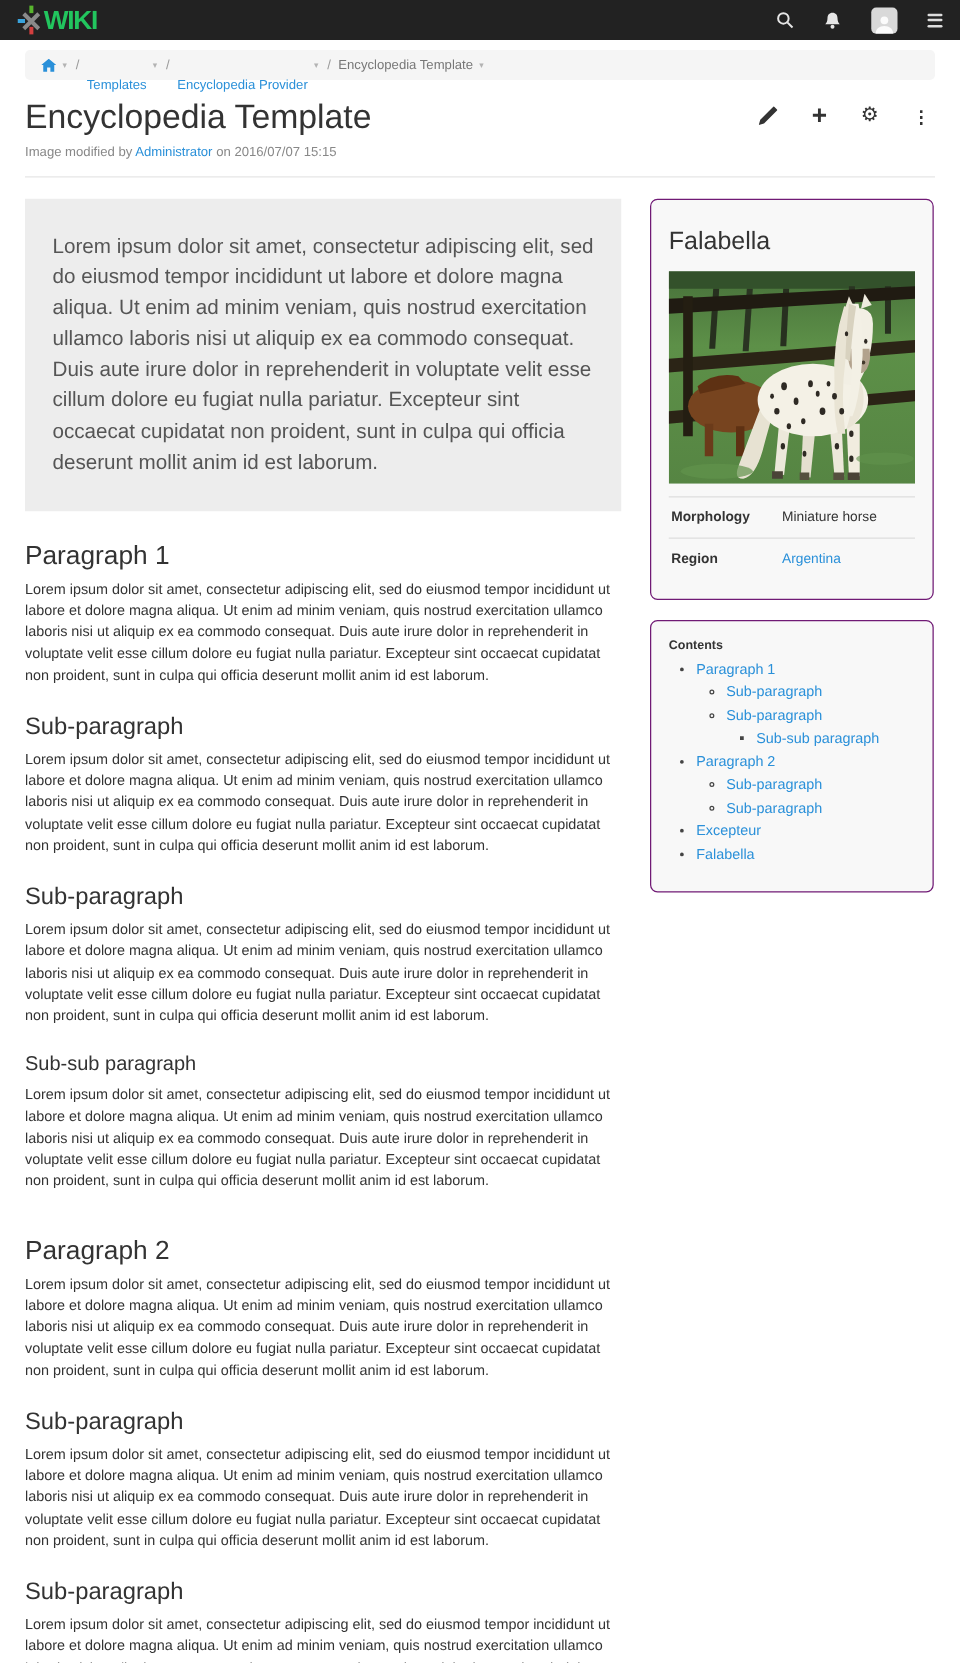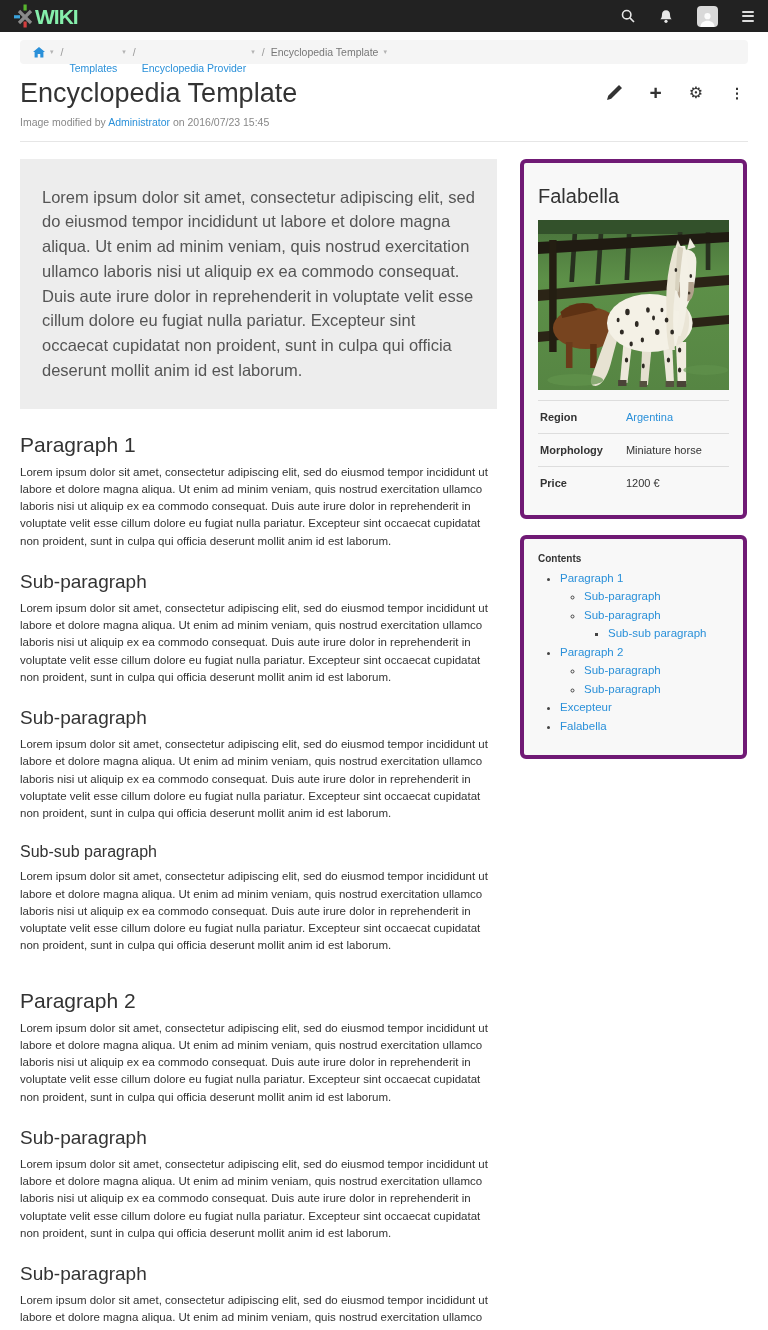--- a/index.html
+++ b/index.html
@@ -12,21 +12,21 @@
   a { text-decoration:none; }
   .link { color:#2a90d9;margin-top:32px; }
 
   
   .navbar {
     height:32px; background:#222; display:flex; align-items:center;
     justify-content:space-between; padding:0 14px;
   }
   .logo { display:flex; align-items:center; gap:1px; cursor:pointer; }
   .logo-wiki {
-    color:#86efac; font-weight:bold; font-size:21px; letter-spacing:-1px;
+    color:#22c55e; font-weight:bold; font-size:21px; letter-spacing:-1px;
     line-height:1; margin-left:-2px;
   }
   .nav-icons { display:flex; align-items:center; gap:24px; }
   .nav-icon { display:flex; align-items:center; justify-content:center; cursor:pointer; }
   .avatar-box {
     width:21px; height:21px; background:#d9d9d9; border-radius:4px;
     display:flex; align-items:flex-end; justify-content:center; overflow:hidden;
   }
   .hamburger { display:flex; flex-direction:column; gap:2.5px; }
   .hamburger span { width:12px; height:2px; background:#ddd; border-radius:1px; }
@@ -66,21 +66,21 @@
     font-size:16.5px; line-height:1.5; color:#555;
   }
   h2.sec { font-size:21px; font-weight:400; margin:24px 0 7px 0; color:#333; }
   h3.sec { font-size:19px; font-weight:400; margin:21px 0 7px 0; color:#333; }
   h4.sec { font-size:16px; font-weight:400; margin:21px 0 7px 0; color:#333; }
   p.body { font-size:11.5px; line-height:1.5; margin:0 0 10px 0; color:#333; }
   .ext-ico { margin-left:2px; vertical-align:0px; }
 
   
   .panel {
-    background:#f8f8f8; border:4px solid #701a75; border-radius:6px;
+    background:#f8f8f8; border:1px solid #701a75; border-radius:6px;
     padding:12px 14px 16px 14px; margin-bottom:16px;
   }
   .panel-title { font-size:20px; font-weight:400; margin:10px 0 12px 0; color:#333; }
   .horse-img { width:100%; height:170px; display:block; cursor:pointer; }
   .info-table { width:100%; border-collapse:collapse; font-size:11px; margin-top:10px; }
   .info-table tr { border-top:1px solid #ddd; }
   .info-table td { padding:10px 2px; vertical-align:top; }
   .info-table td.lbl { font-weight:bold; width:45%; color:#333; }
   .panel-heading { font-size:10px; font-weight:bold; color:#333; margin:2px 0 9px 0; }
   .toc { margin:0; padding-left:22px; font-size:11.5px; line-height:1.0; }
@@ -158,21 +158,21 @@
       </svg>
     </span>
     <span class="act act-plus">+</span>
     <span class="act act-gear">⚙</span>
     <span class="act act-kebab">⋮</span>
   </div>
 </div>
 <p class="modified">
   <span>Image modified by</span>
   <a class="link">Administrator</a>
-  <span>on 2016/07/23 15:45</span>
+  <span>on 2016/07/07 15:15</span>
 </p>
 <hr class="rule">
 
 <div class="columns">
 
   <main class="main-col">
 
     <div class="intro-box">Lorem ipsum dolor sit amet, consectetur adipiscing elit, sed do eiusmod tempor incididunt ut labore et dolore magna aliqua. Ut enim ad minim veniam, quis nostrud exercitation ullamco laboris nisi ut aliquip ex ea commodo consequat. Duis aute irure dolor in reprehenderit in voluptate velit esse cillum dolore eu fugiat nulla pariatur. Excepteur sint occaecat cupidatat non proident, sunt in culpa qui officia deserunt mollit anim id est laborum.</div>
 
     <h2 class="sec" style="margin-top:0">Paragraph 1</h2>
@@ -280,30 +280,26 @@
           <ellipse cx="164" cy="56" rx="1.4" ry="2"></ellipse>
         </g>
 
         <ellipse cx="40" cy="160" rx="30" ry="6" fill="#61934c" opacity="0.7"></ellipse>
         <ellipse cx="180" cy="150" rx="24" ry="5" fill="#61934c" opacity="0.6"></ellipse>
       </svg>
 
       <table class="info-table">
         <tbody>
           <tr>
-            <td class="lbl">Region</td>
-            <td><a class="link">Argentina</a></td>
-          </tr>
-          <tr>
             <td class="lbl">Morphology</td>
             <td>Miniature horse</td>
           </tr>
           <tr>
-            <td class="lbl">Price</td>
-            <td>1200 €</td>
+            <td class="lbl">Region</td>
+            <td><a class="link">Argentina</a></td>
           </tr>
         </tbody>
       </table>
     </section>
 
     <section class="panel">
       <div class="panel-heading">Contents</div>
       <ul class="toc">
         <li>
           <a class="link">Paragraph 1</a>

